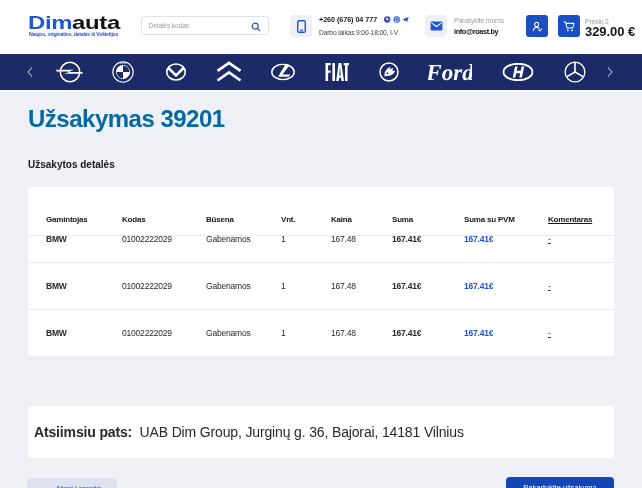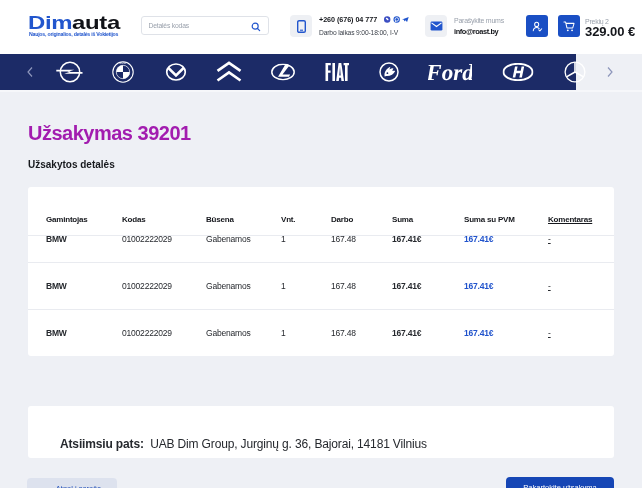--- a/index.html
+++ b/index.html
@@ -15,40 +15,40 @@
   .search { position:absolute; left:141px; top:16px; width:128px; height:19px; border:1px solid #dfe2e8; border-radius:3px; background:#fff; }
   .search .ph { position:absolute; left:6.5px; top:5px; font-size:6.8px; color:#9aa1ac; letter-spacing:-0.2px; }
   .search svg { position:absolute; right:7px; top:4.5px; }
   .icbox { position:absolute; top:15px; width:22px; height:22px; background:#eef0f4; border-radius:4px; display:flex; align-items:center; justify-content:center; }
   .btn-sq { position:absolute; top:15px; width:22px; height:22px; background:#1a4fc4; border-radius:3px; display:flex; align-items:center; justify-content:center; }
   .htxt1 { position:absolute; font-size:7.2px; font-weight:bold; color:#15171c; white-space:nowrap; letter-spacing:-0.45px; line-height:7px; }
   .htxt2 { position:absolute; font-size:6.7px; color:#3a3f48; white-space:nowrap; letter-spacing:-0.15px; line-height:7px; }
   .hgray { position:absolute; font-size:7px; color:#9aa1ac; white-space:nowrap; letter-spacing:-0.25px; line-height:7px; }
 
   
-  .nav { position:absolute; left:0; top:54px; width:576px; height:36px; background:rgba(27,42,102,0.995); transform:translateZ(0); }
+  .nav { position:absolute; left:0; top:54px; width:642px; height:36px; background:rgba(27,42,102,0.995); transform:translateZ(0); }
   .nav .logo { position:absolute; top:50%; transform:translate3d(-50%,-50%,0); }
 
   
-  .h1 { position:absolute; left:28px; top:123px; font-size:20px; font-weight:bold; color:#a21caf; letter-spacing:-0.5px; line-height:1; }
+  .h1 { position:absolute; left:28px; top:107px; font-size:24px; font-weight:bold; color:#0369a1; letter-spacing:-0.5px; line-height:1; }
   .h2 { position:absolute; left:28px; font-size:10px; font-weight:bold; color:#17191d; line-height:1; }
   .tablebox { position:absolute; left:28px; top:187px; width:586px; height:169px; background:rgba(255,255,255,0.992); border-radius:3px; transform:translateZ(0); }
   .thead { position:absolute; top:0; height:29px; width:100%; border-bottom:1px solid #e9ebf0;margin-top:20px; }
   .th { position:absolute; top:9px; font-size:8px; font-weight:bold; color:#15171c; letter-spacing:-0.2px; line-height:8px; }
   .row { position:absolute; width:100%; height:47px; }
   .r1 { top:29px; border-bottom:1px solid #e9ebf0; }
   .r2 { top:76px; border-bottom:1px solid #e9ebf0; }
   .r3 { top:123px; }
   .td { position:absolute; top:19px; font-size:8.5px; color:#26292e; letter-spacing:-0.2px; line-height:9px; }
   .c1 { left:18px; } .c2 { left:94px; } .c3 { left:178px; } .c4 { left:253px; }
   .c5 { left:303px; } .c6 { left:364px; } .c7 { left:436px; } .c8 { left:520px;text-decoration:underline; }
   .bold { font-weight:bold; }
   .blue { color:#2053cc; }
   .infobox { position:absolute; left:28px; top:406px; width:586px; height:52px; background:rgba(255,255,255,0.992); border-radius:3px; transform:translateZ(0); }
-  .infobox .line { position:absolute; left:32px; top:22px; font-size:12px; color:#26292e; letter-spacing:-0.15px; line-height:9px;margin-top:12px; }
+  .infobox .line { position:absolute; left:6px; top:22px; font-size:14px; color:#26292e; letter-spacing:-0.15px; line-height:9px; }
   .btn-light { transform:translateZ(0); position:absolute; left:27px; top:478px; width:90px; height:20px; background:rgba(221,226,238,0.992); border-radius:4px; color:#2350b8; font-size:7.5px; display:flex; align-items:center; justify-content:center; }
   .btn-blue { transform:translateZ(0); position:absolute; left:506px; top:477px; width:108px; height:21px; background:rgba(21,69,181,0.995); border-radius:4px; color:#fff; font-size:7.5px; display:flex; align-items:center; justify-content:center; }
 </style>
 </head>
 <body>
 <div class="page">
 
   <div class="header">
     <div class="logo-main"><span>Dim</span>auta</div>
     <div class="logo-sub">Naujos, originalios, detalės iš Vokietijos</div>
@@ -170,21 +170,21 @@
 
   <div class="h1">Užsakymas 39201</div>
   <div class="h2" style="top:160px;">Užsakytos detalės</div>
 
   <div class="tablebox">
     <div class="thead">
       <div class="th c1">Gamintojas</div>
       <div class="th c2">Kodas</div>
       <div class="th c3">Būsena</div>
       <div class="th c4">Vnt.</div>
-      <div class="th c5">Darbo</div>
+      <div class="th c5">Kaina</div>
       <div class="th c6">Suma</div>
       <div class="th c7">Suma su PVM</div>
       <div class="th c8">Komentaras</div>
     </div>
     <div class="row r1">
       <div class="td c1 bold">BMW</div>
         <div class="td c2">01002222029</div>
         <div class="td c3">Gabenamos</div>
         <div class="td c4">1</div>
         <div class="td c5">167.48</div>

